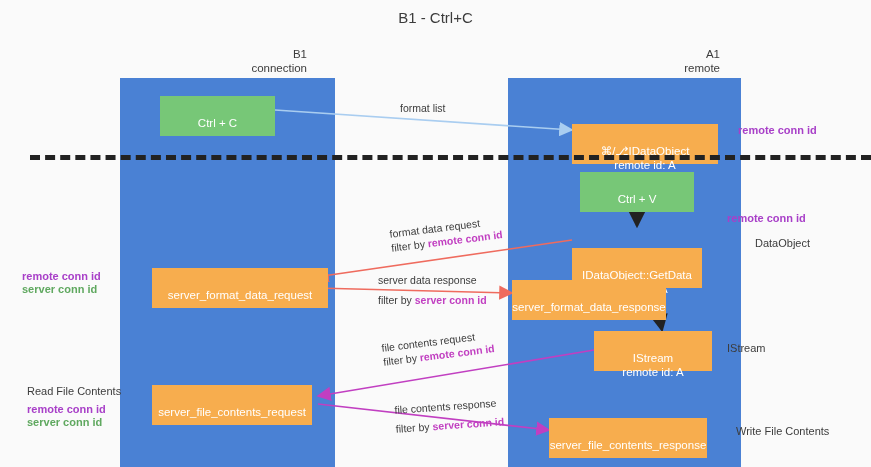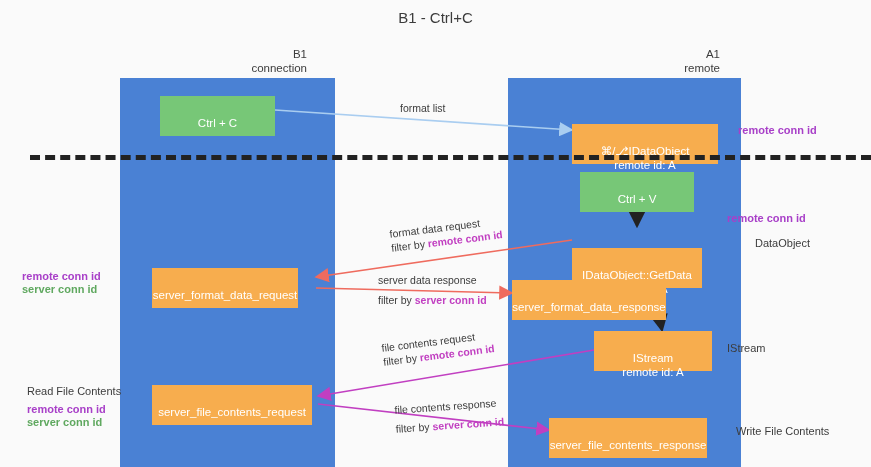--- a/index.html
+++ b/index.html
@@ -169,21 +169,21 @@
 
   <div class="node green" style="left:580px; top:172px; width:114px; height:26px;">
     <span>Ctrl + V</span>
   </div>
 
   <div class="node orange" style="left:572px; top:228px; width:130px; height:32px;margin-top:20px;">
     <span>IDataObject::GetData</span>
     <span>remote id: A</span>
   </div>
 
-  <div class="node orange" style="left:152px; top:268px; width:146px; height:25px;">
+  <div class="node orange" style="left:152px; top:268px; width:176px; height:25px;">
     <span>server_format_data_request</span>
   </div>
 
   <div class="node orange" style="left:512px; top:280px; width:154px; height:25px;">
     <span>server_format_data_response</span>
   </div>
 
   <div class="node orange" style="left:594px; top:331px; width:118px; height:32px;">
     <span>IStream</span>
     <span>remote id: A</span>

